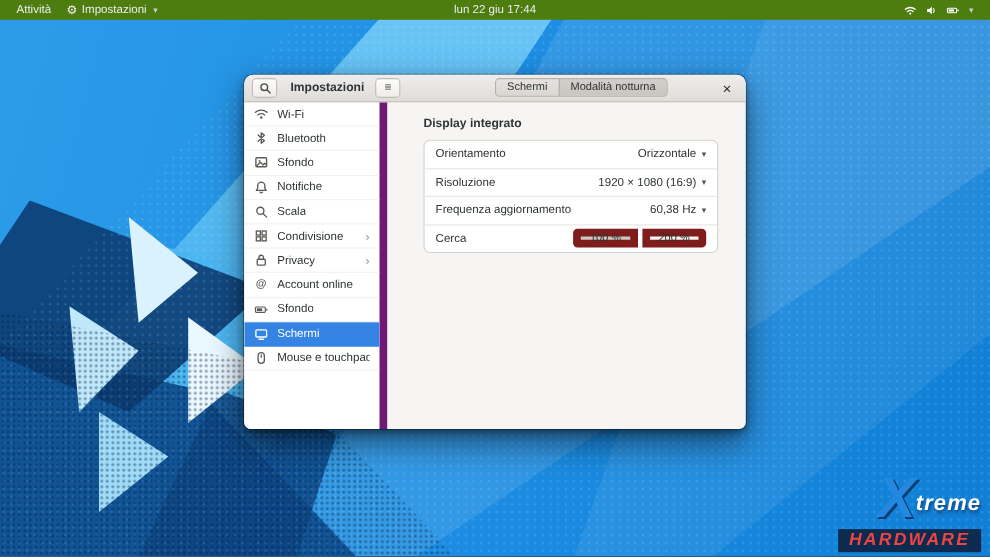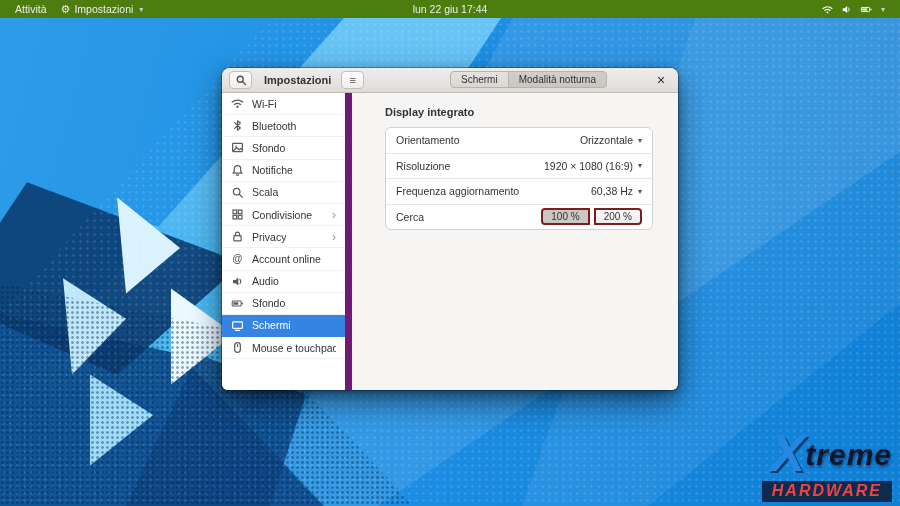--- a/index.html
+++ b/index.html
@@ -23,21 +23,21 @@
   .wp-c3{background:#eaf8ff;clip-path:polygon(19% 57%,26% 66%,19% 76%);}
   .wp-c4{background:#9edbf8;clip-path:polygon(10% 74%,17% 82%,10% 92%);}
   .wp-dots{background-image:radial-gradient(rgba(255,255,255,.25) 1px,transparent 1.5px);
            background-size:7px 7px;opacity:.5;clip-path:polygon(32% 0,100% 0,100% 100%,0 100%,0 62%);}
   .wp-dots-dark{background-image:radial-gradient(rgba(4,32,64,.55) 1.1px,transparent 1.6px);
            background-size:5px 5px;opacity:.7;clip-path:polygon(0 56%,28% 66%,46% 100%,0 100%);}
 
   
   .watermark{position:absolute;right:8px;bottom:4px;text-align:right;font-style:italic;font-weight:bold;line-height:1;}
   .wm-x{font-size:52px;color:#2488e0;text-shadow:2px 2px 0 #0b3e73;vertical-align:-6px;}
-  .wm-rest{font-size:30px;color:#0f172a;letter-spacing:1px;text-shadow:1px 2px 3px rgba(8,40,80,.7);}
+  .wm-rest{font-size:20px;color:#ffffff;letter-spacing:1px;text-shadow:1px 2px 3px rgba(8,40,80,.7);}
   .wm-line2{display:inline-block;margin-top:2px;background:#0d2b4f;color:#ef4444;
             padding:2px 10px 3px;font-size:16px;letter-spacing:2px;}
 
   
   .topbar{position:absolute;top:0;left:0;right:0;height:18px;background:#4d7c0f;color:#ededed;
           display:flex;align-items:center;font-size:10.5px;padding:0 8px;z-index:20;}
   .tb-item{display:flex;align-items:center;gap:4px;padding:0 7px;height:18px;cursor:default;}
   .tb-center{position:absolute;left:50%;transform:translateX(-50%);}
   .tb-right{margin-left:auto;display:flex;align-items:center;}
   .tb-right svg{margin:0 2px;}
@@ -75,21 +75,21 @@
   .content{flex:1;padding:13px 0 0 33px;}
   .section-title{font-size:11px;font-weight:700;margin:0 0 9px;}
   .card{background:#fff;border:1px solid #d5d1cc;border-radius:6px;overflow:hidden;width:266px;}
   .crow{display:flex;align-items:center;height:24.5px;padding:0 10px;border-bottom:1px solid #e8e5e2;}
   .crow:last-child{border-bottom:none;}
   .crow-label{font-size:10.5px;}
   .crow-end{margin-left:auto;display:flex;align-items:center;gap:5px;}
   .crow-value{font-size:10.5px;}
   .dd-arrow{font-size:8px;color:#55524e;}
   .seg{display:flex;}
-  .seg-btn{font-size:10px;height:17px;padding:0 8px;border:2px solid #7f1d1d;
+  .seg-btn{font-size:10px;height:17px;padding:0 8px;border:7px solid #7f1d1d;
            background:linear-gradient(#fbfafa,#eeecea);display:flex;align-items:center;color:#2e3436;}
   .seg-btn.active{background:#ccc7c1;border-radius:4px 0 0 4px;}
   .seg-btn.inactive{border-radius:0 4px 4px 0;margin-left:-1px;text-align:right;}
 </style>
 </head>
 <body>
 
 <div class="screen">
 
   <div class="wallpaper">
@@ -226,27 +226,20 @@
           <span class="side-label">Privacy</span>
           <span class="side-chevron">›</span>
         </div>
 
         <div class="side-item">
           <span class="icon-glyph">@</span>
           <span class="side-label">Account online</span>
         </div>
 
 
-        <div class="side-item">
-          <svg width="13" height="13" viewBox="0 0 16 16">
-              <path d="M2.5 6v4h3L9 13V3L5.5 6z" fill="currentColor"></path>
-              <path d="M11 5.5a3.5 3.5 0 0 1 0 5" fill="none" stroke="currentColor" stroke-width="1.4" stroke-linecap="round"></path>
-            </svg>
-          <span class="side-label">Audio</span>
-        </div>
 
         <div class="side-item">
           <svg width="13" height="13" viewBox="0 0 16 16" fill="none" stroke="currentColor" stroke-width="1.3">
               <rect x="1.5" y="5" width="11" height="6" rx="1"></rect>
               <rect x="13.2" y="7" width="1.6" height="2" fill="currentColor" stroke="none"></rect>
               <rect x="3" y="6.5" width="6" height="3" fill="currentColor" stroke="none"></rect>
             </svg>
           <span class="side-label">Sfondo</span>
         </div>
 

